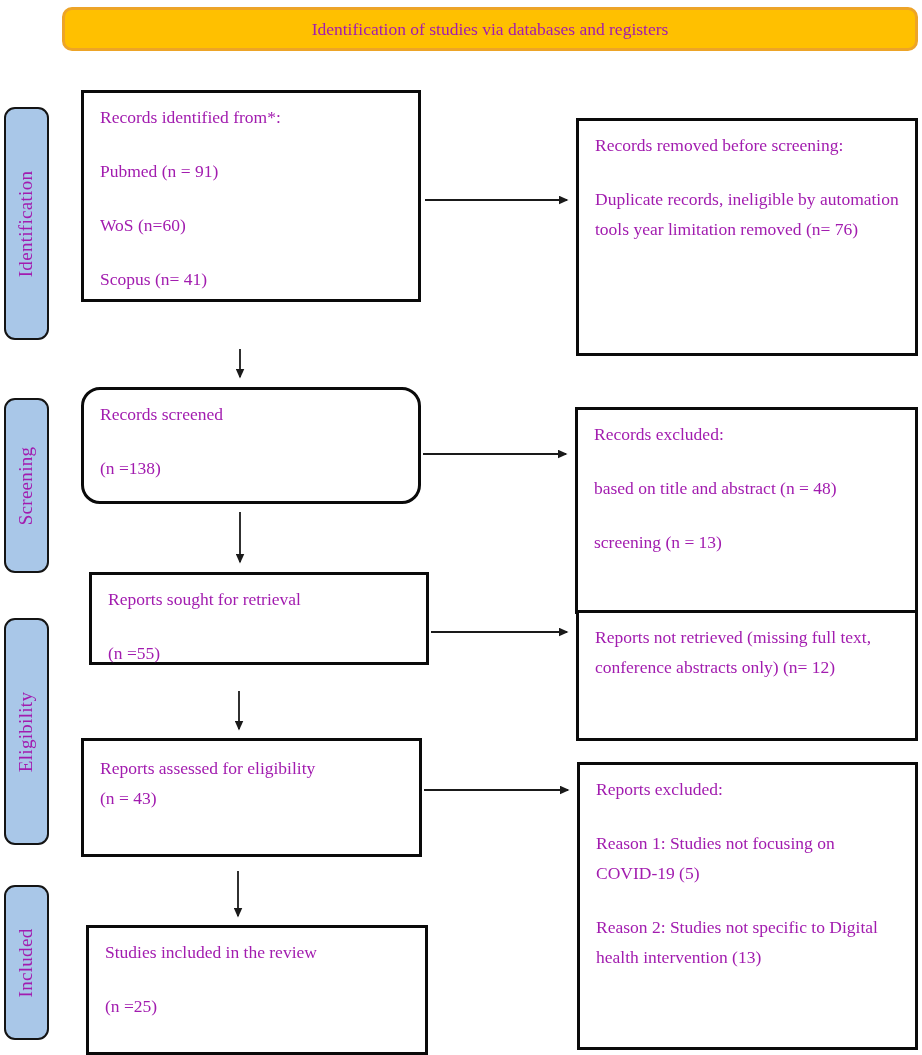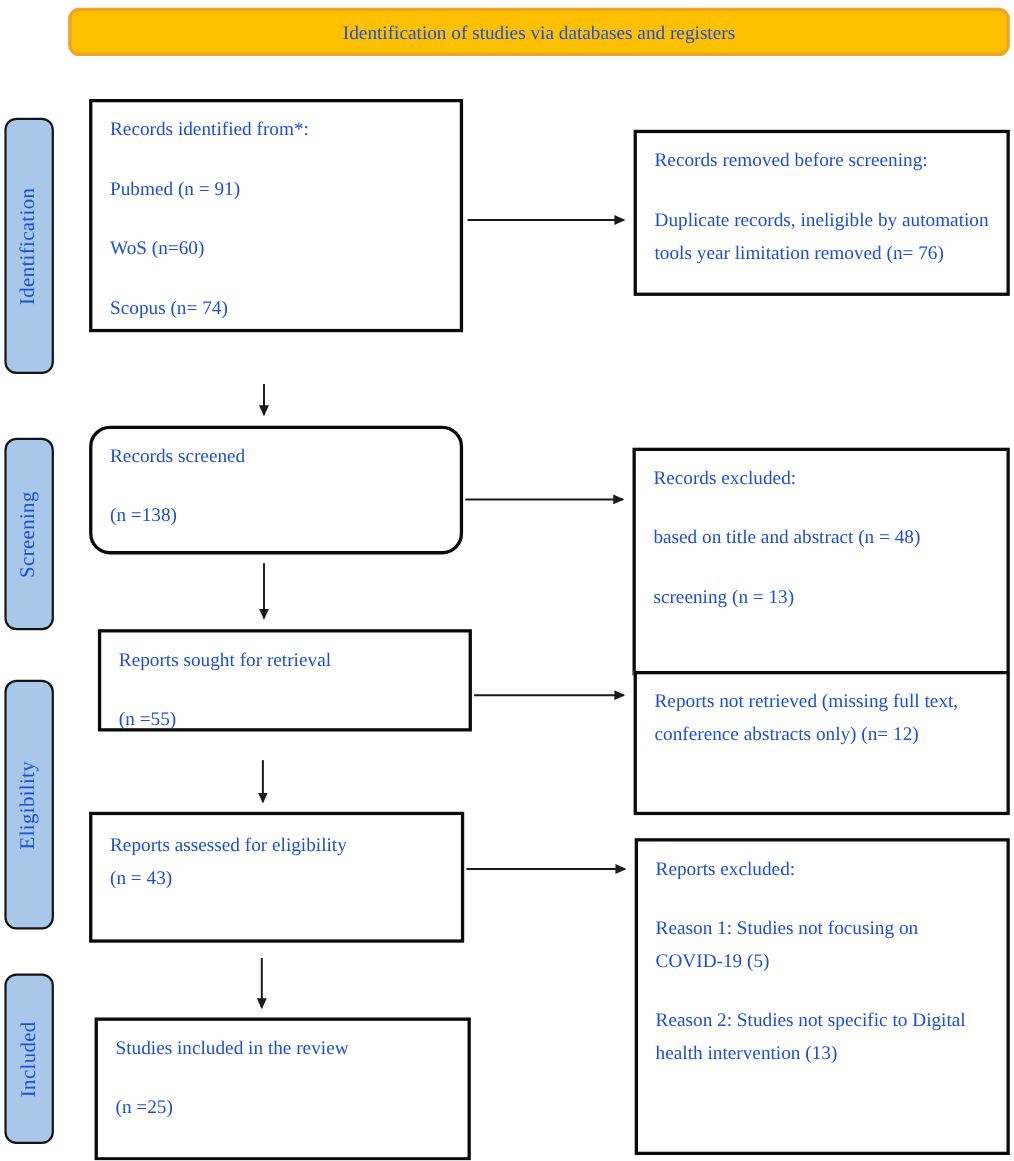--- a/index.html
+++ b/index.html
@@ -1,21 +1,21 @@
 <!DOCTYPE html>
 <html><head>
 <meta charset="utf-8">
 <style>
   html,body{margin:0;padding:0;background:#ffffff;}
   #canvas{
     position:relative;
     width:922px;height:1055px;
     background:#ffffff;
     font-family:"Liberation Serif", serif;
-    color:#1d4ed8;
+    color:#a21caf;
     overflow:hidden;
   }
   
   .banner{
     position:absolute;left:62px;top:7px;width:856px;height:44px;
     background:#FFC000;border:3px solid #EDA427;border-radius:10px;
     box-sizing:border-box;
     display:flex;align-items:center;justify-content:center;
     font-size:17.5px;
   }
@@ -42,21 +42,21 @@
     font-size:17.5px;line-height:30px;
   }
   .fbox p{margin:0;}
   .fbox p + p{margin-top:24px;}
   .fbox.tight p + p{margin-top:0;}
   .box-a{left:81px;top:90px;width:340px;height:212px;}
   .box-b{left:81px;top:387px;width:340px;height:117px;border-radius:19px;}
   .box-c{left:89px;top:572px;width:340px;height:93px;}
   .box-d{left:81px;top:738px;width:341px;height:119px;padding-top:12px;}
   .box-e{left:86px;top:925px;width:342px;height:130px;}
-  .box-r1{left:576px;top:118px;width:342px;height:151px;}
+  .box-r1{left:576px;top:118px;width:342px;height:238px;}
   .box-r2{left:575px;top:375px;width:343px;height:207px;margin-top:32px;}
   .box-r3{left:576px;top:610px;width:342px;height:131px;}
   .box-r4{left:577px;top:762px;width:341px;height:288px;}
   
   #arrows{position:absolute;left:0;top:0;pointer-events:none;}
 </style>
 </head>
 <body>
 
 <div id="canvas">
@@ -75,21 +75,21 @@
     <span>Eligibility</span>
   </div>
   <div class="stage stage-included">
     <span>Included</span>
   </div>
 
   <div class="fbox box-a">
     <p>Records identified from*:</p>
     <p>Pubmed (n = 91)</p>
     <p>WoS (n=60)</p>
-    <p>Scopus (n= 74)</p>
+    <p>Scopus (n= 41)</p>
   </div>
 
   <div class="fbox box-r1">
     <p>Records removed before screening:</p>
     <p>Duplicate records, ineligible by automation tools year limitation removed (n= 76)</p>
   </div>
 
   <div class="fbox box-b">
     <p>Records screened</p>
     <p>(n =138)</p>

